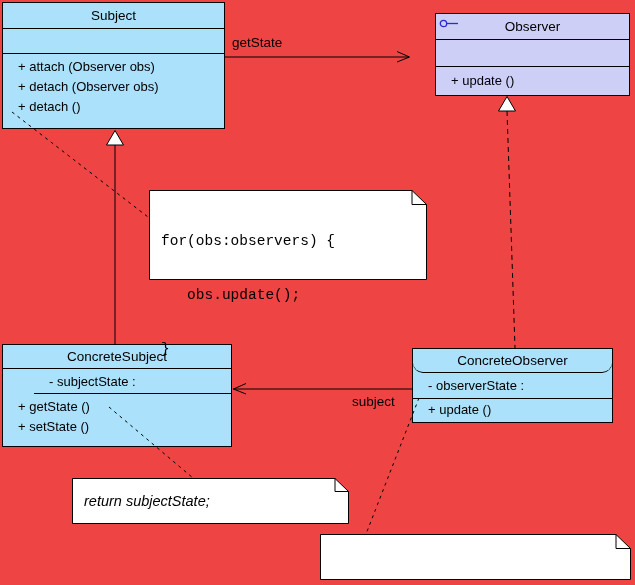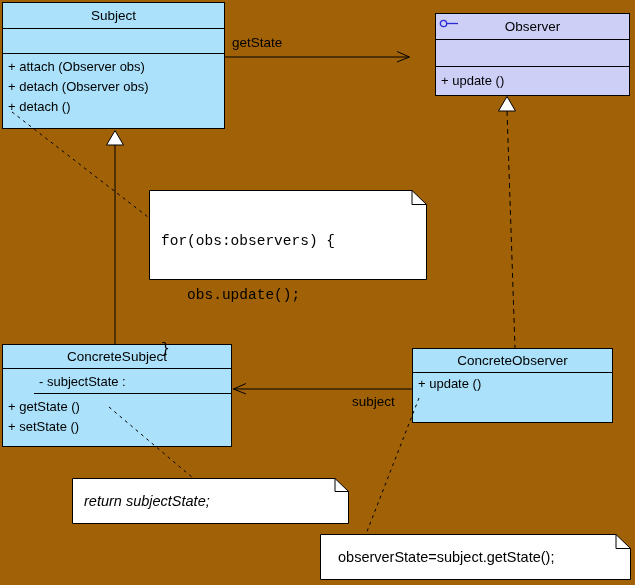--- a/index.html
+++ b/index.html
@@ -1,32 +1,32 @@
 <!DOCTYPE html>
 <html><head>
 <meta charset="utf-8">
 <style>
   * { box-sizing: border-box; margin: 0; padding: 0; }
   body { background: #fff; }
   .canvas {
-    position: relative; width: 635px; height: 585px; background: #a16207;
+    position: relative; width: 635px; height: 585px; background: #ef4444;
     font-family: "Liberation Sans", sans-serif; color: #000; overflow: hidden;
   }
   .uml-class {
     position: absolute; border: 1px solid #000; z-index: 1; font-size: 13px;
   }
   .fill-blue { background: #ABE1FA; }
   .fill-lav  { background: #CDCFF7; }
   .c-title {
     border-bottom: 1px solid #000; text-align: center; font-size: 13.5px;
     display: flex; align-items: center; justify-content: center; position: relative;
   }
   .key-icon { position: absolute; left: 3px; top: 4px; }
   .c-attrs { border-bottom: 1px solid #000; }
-  .row { padding-left: 5px; line-height: 20px; white-space: pre; }
+  .row { padding-left: 15px; line-height: 20px; white-space: pre; }
   .c-attrs .row { padding-top: 3px; }
   .overlay { position: absolute; left: 0; top: 0; z-index: 2; }
   .overlay line, .overlay polyline { stroke: #000; stroke-width: 1; fill: none; }
   .overlay .dash { stroke-dasharray: 5,4; }
   .overlay .dot  { stroke-dasharray: 3,4; }
   .overlay .tri  { fill: #fff; stroke: #000; stroke-width: 1; }
   .overlay .note { fill: #fff; stroke: #000; stroke-width: 1; }
   .overlay .fold { fill: none; stroke: #000; stroke-width: 1; }
   .edge-label { position: absolute; z-index: 3; font-size: 13.5px; white-space: pre; }
   .note-text {
@@ -69,21 +69,24 @@
     <div class="c-attrs" style="height:25px;margin-left:31px;">
       <div class="row">- subjectState :</div>
     </div>
     <div class="c-methods" style="padding-top:3px;">
       <div class="row">+ getState ()</div>
       <div class="row">+ setState ()</div>
     </div>
   </div>
 
   <div class="uml-class fill-blue" style="left:412px;top:348px;width:201px;height:75px;">
-    <div class="c-title" style="height:24px;">ConcreteObserver</div>
+    <div class="c-title" style="height:24px;border-radius:10px;">ConcreteObserver</div>
+    <div class="c-attrs" style="height:26px;">
+      <div class="row">- observerState :</div>
+    </div>
     <div class="c-methods" style="padding-top:1px;">
       <div class="row">+ update ()</div>
     </div>
   </div>
 
   <div class="edge-label" style="left:232px;top:35px;">getState</div>
   <div class="edge-label" style="left:352px;top:394px;">subject</div>
 
   <svg class="overlay" width="635" height="585" viewBox="0 0 635 585">
 
@@ -130,15 +133,14 @@
       <path class="fold" d="M616,534.5 V548.5 H630.5"></path>
     </g>
   </svg>
 
   <div class="note-text" style="left:161px;top:198px;width:258px;">
     <div class="nline">for(obs:observers) {</div>
     <div class="nline">   obs.update();</div>
     <div class="nline">}</div>
   </div>
   <div class="note-text single" style="left:84px;top:478px;height:46px;font-style:italic;">return subjectState;</div>
-  <div class="note-text single" style="left:338px;top:534px;height:46px;">observerState=subject.getState();</div>
 
 </div>
 
 </body></html>

